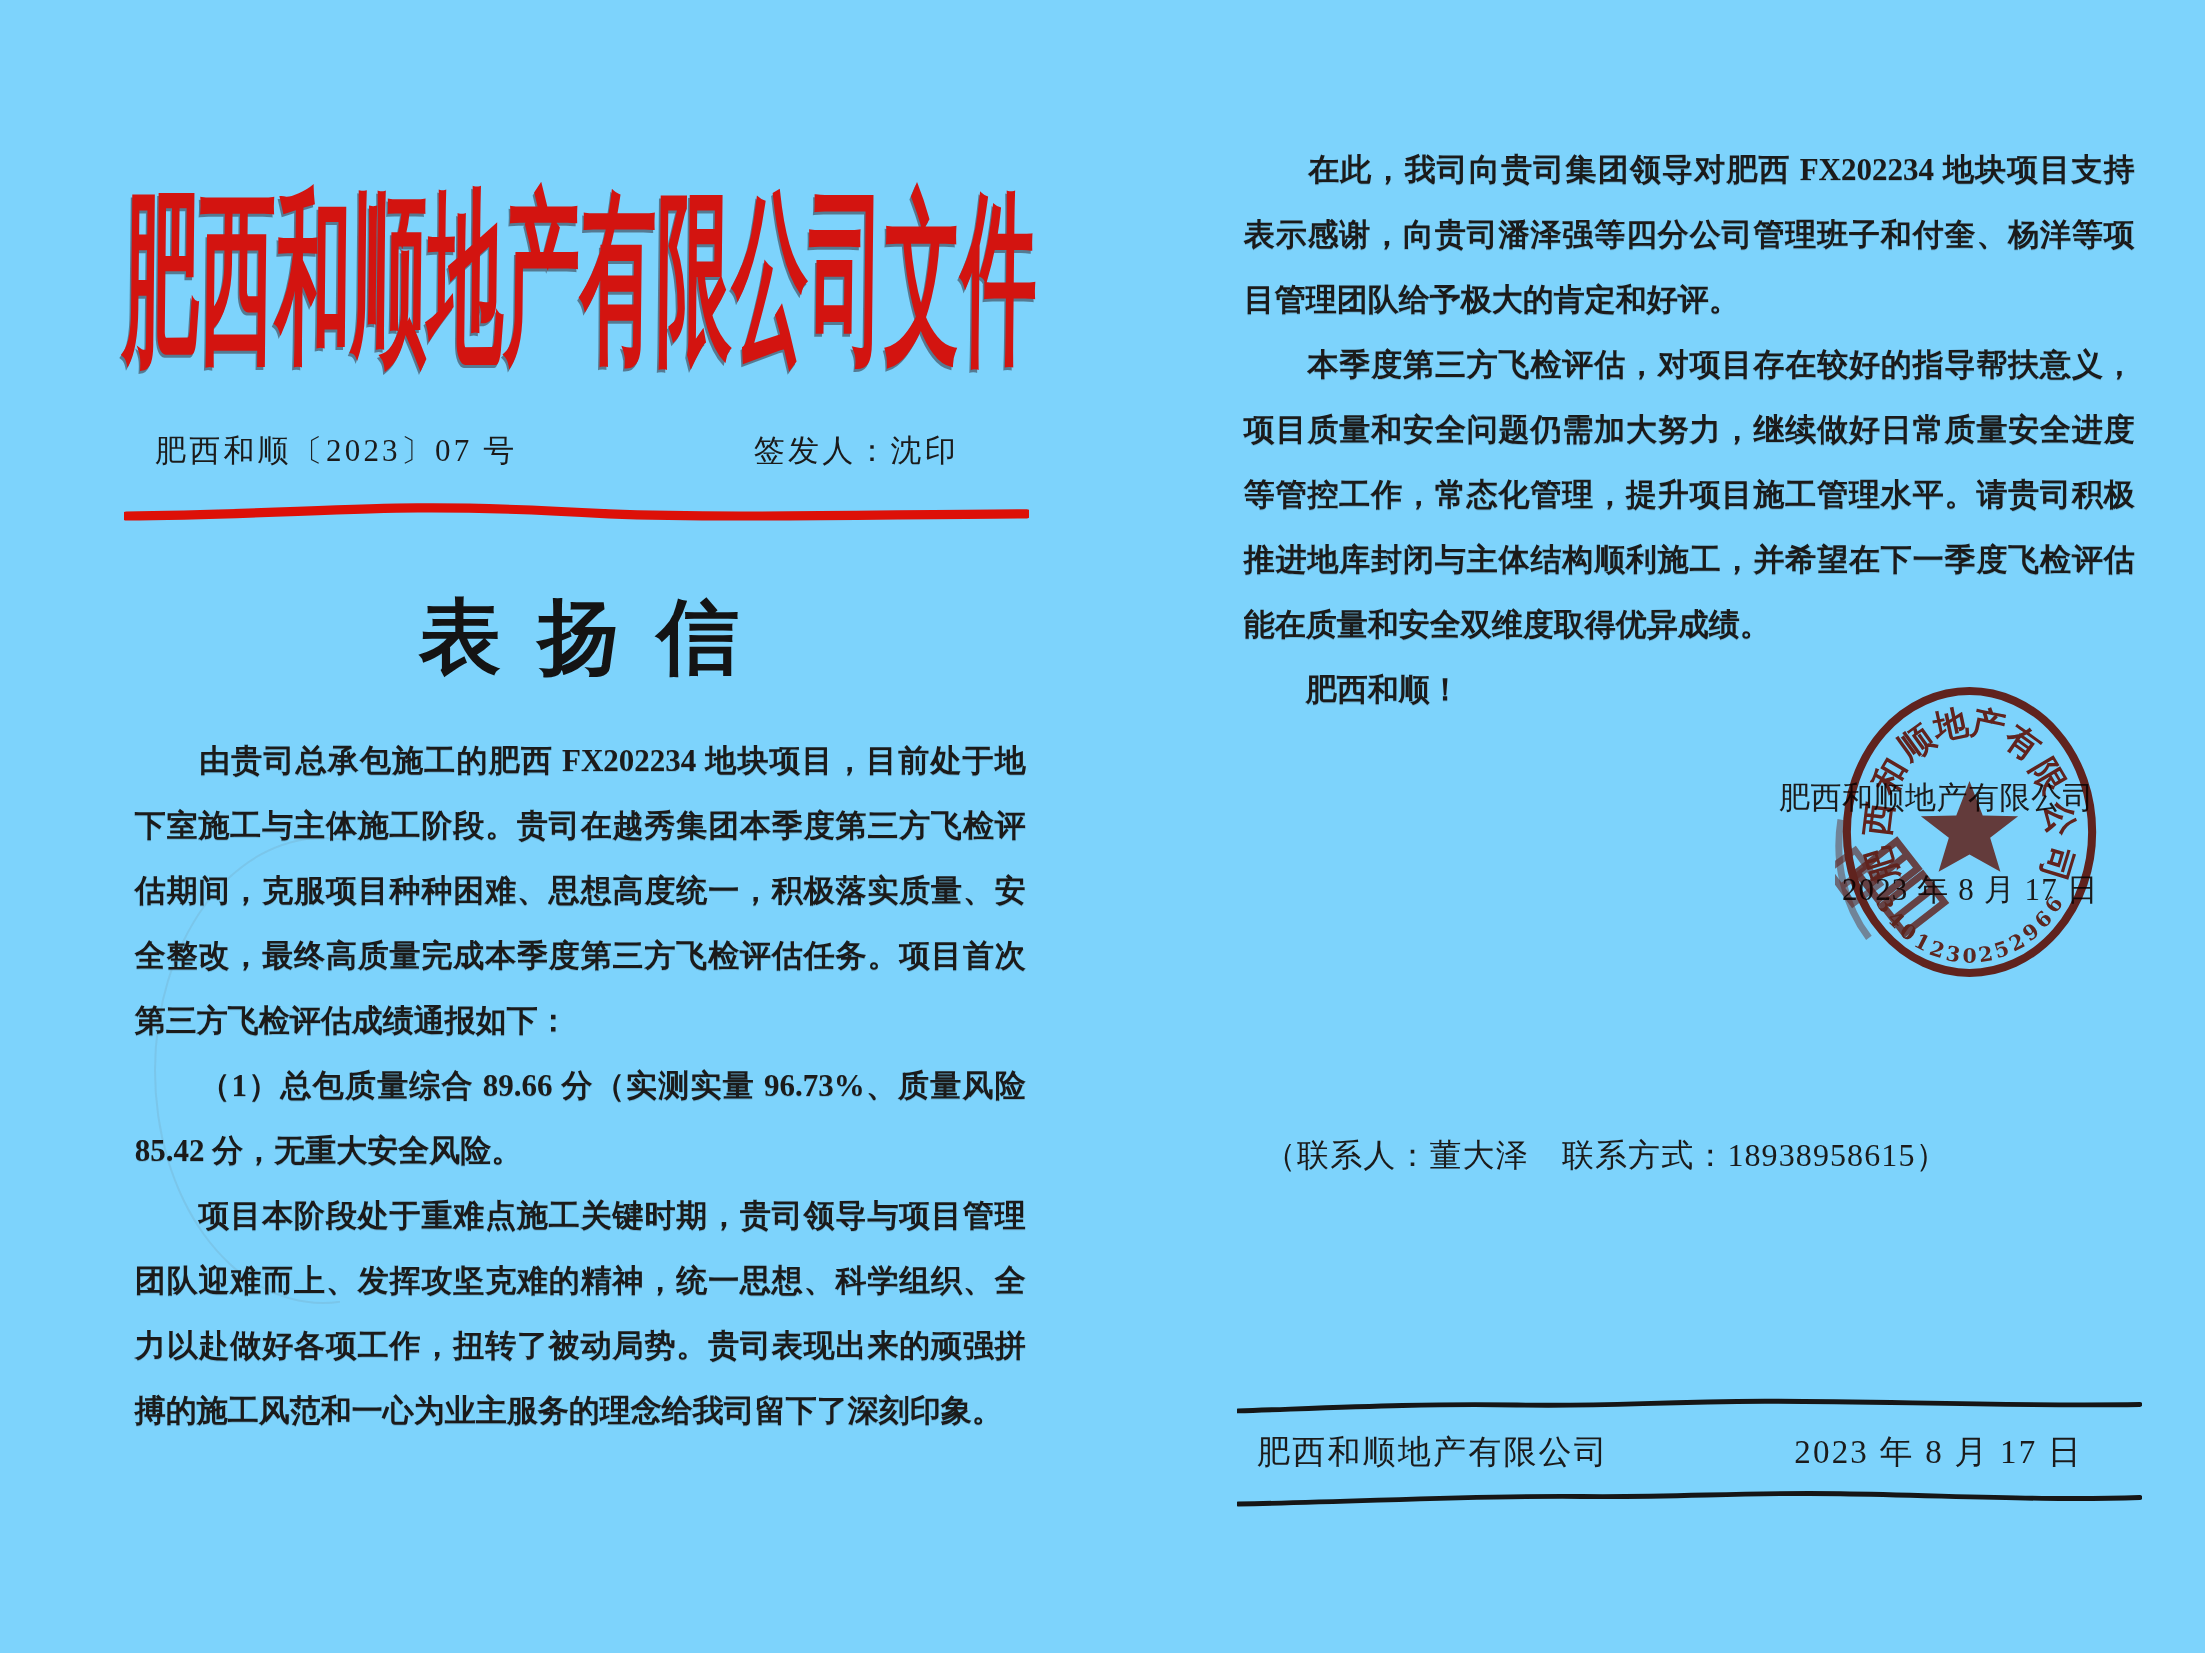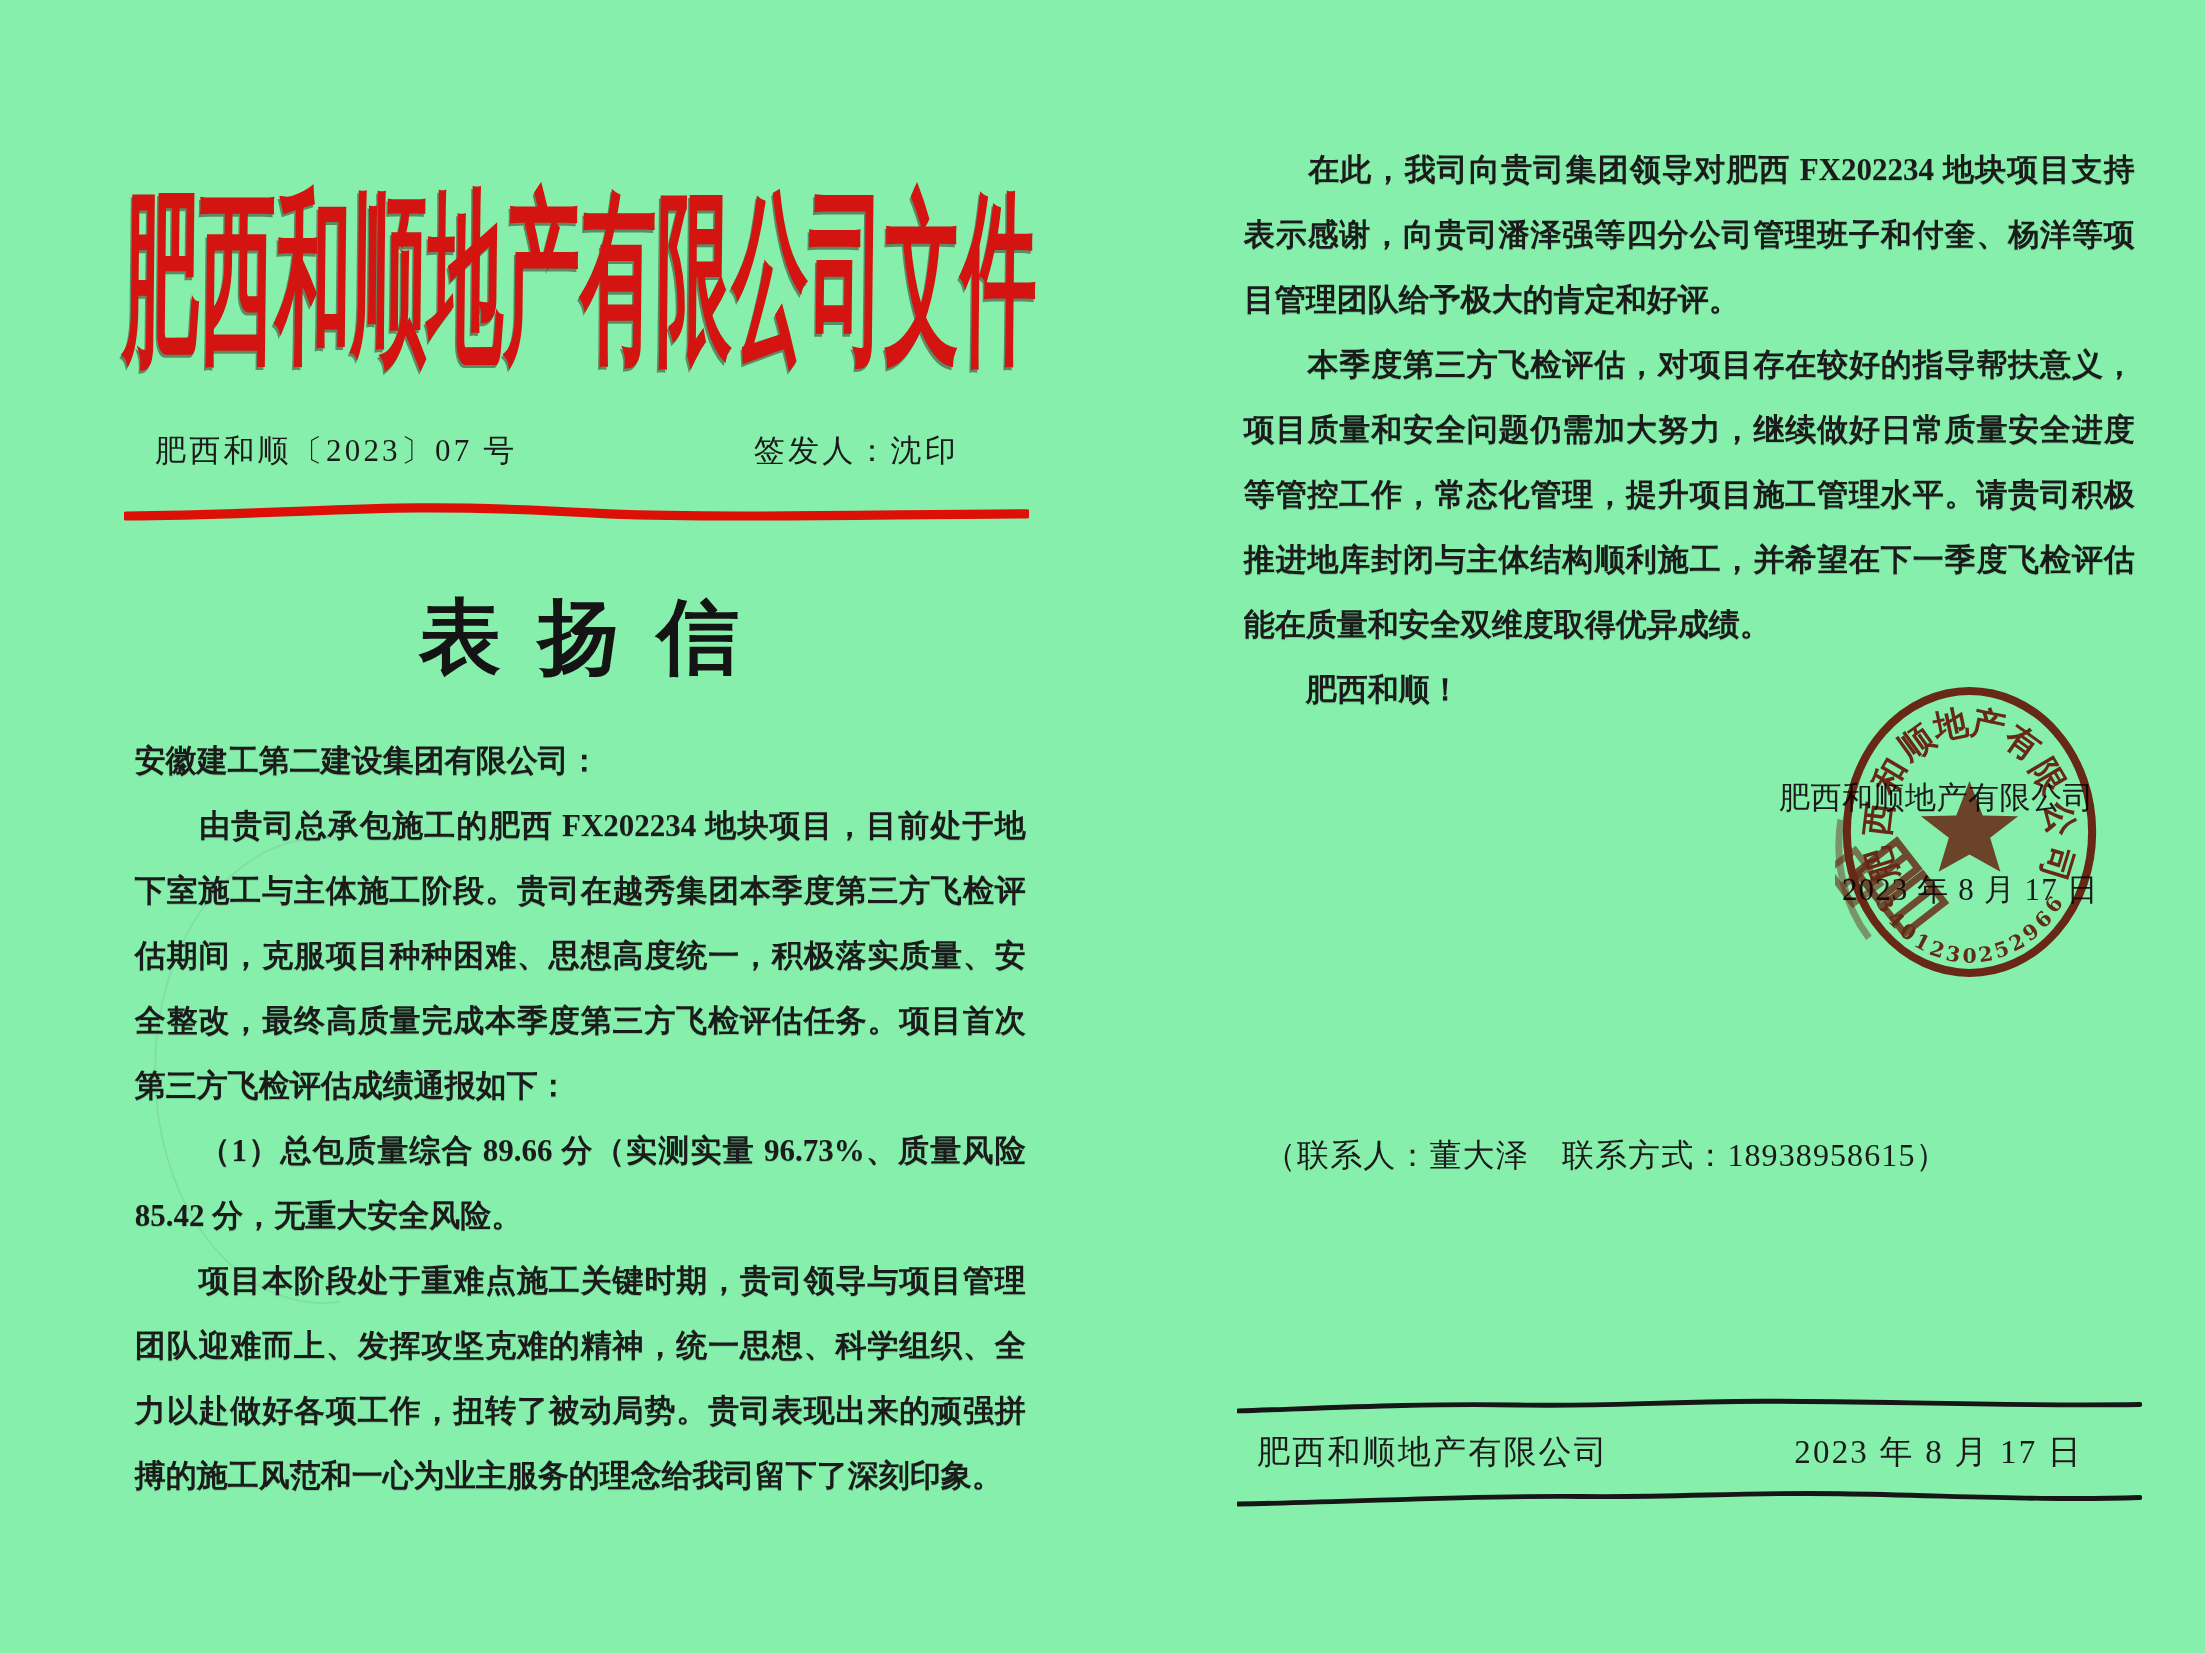--- a/index.html
+++ b/index.html
@@ -1,17 +1,17 @@
 <!DOCTYPE html>
 <html style="font-size:8.6px"><head>
 <meta charset="utf-8">
 <style>
   html,body{margin:0;padding:0;background:#e9e9e6;}
   #canvas{
-    position:relative;width:2205px;height:1654px;background:#86efac;
+    position:relative;width:2205px;height:1654px;background:#7dd3fc;
     font-family:"Liberation Serif","DejaVu Serif",serif;color:#1b1b1b;overflow:hidden;
   }
   
   .left-page{position:absolute;left:124px;top:0;width:910px;height:1654px;}
   .right-page{position:absolute;left:1233px;top:0;width:931px;height:1654px;}
 
   .red-header{
     position:absolute;top:177px;left:-662px;width:2234px;text-align:center;
     font-size:186px;line-height:205px;font-weight:bold;color:#d31410;
     white-space:nowrap;transform:scaleX(0.407) skewX(-1.5deg);transform-origin:center top;
@@ -79,21 +79,20 @@
 
     <svg class="red-rule" viewBox="0 0 1680 40" preserveAspectRatio="none">
       <path d="M4,26 C220,24 400,12 545,11 C660,10 760,14 900,22 C1100,30 1350,24 1676,22" fill="none" stroke="#dd1008" stroke-width="17" stroke-linecap="round"></path>
     </svg>
 
     <div class="letter-title">表扬信</div>
 
     <div class="scan-smudge"></div>
 
     <div class="body-block left-body">
-      <div class="line line-last">安徽建工第二建设集团有限公司：</div>
       <div>
           <div class="line">　　由贵司总承包施工的肥西 FX202234 地块项目，目前处于地</div>
           <div class="line">下室施工与主体施工阶段。贵司在越秀集团本季度第三方飞检评</div>
           <div class="line">估期间，克服项目种种困难、思想高度统一，积极落实质量、安</div>
           <div class="line">全整改，最终高质量完成本季度第三方飞检评估任务。项目首次</div>
           <div class="line line-last">第三方飞检评估成绩通报如下：</div>
         </div>
       <div>
           <div class="line">　　（1）总包质量综合 89.66 分（实测实量 96.73%、质量风险</div>
           <div class="line line-last">85.42 分，无重大安全风险。</div>

